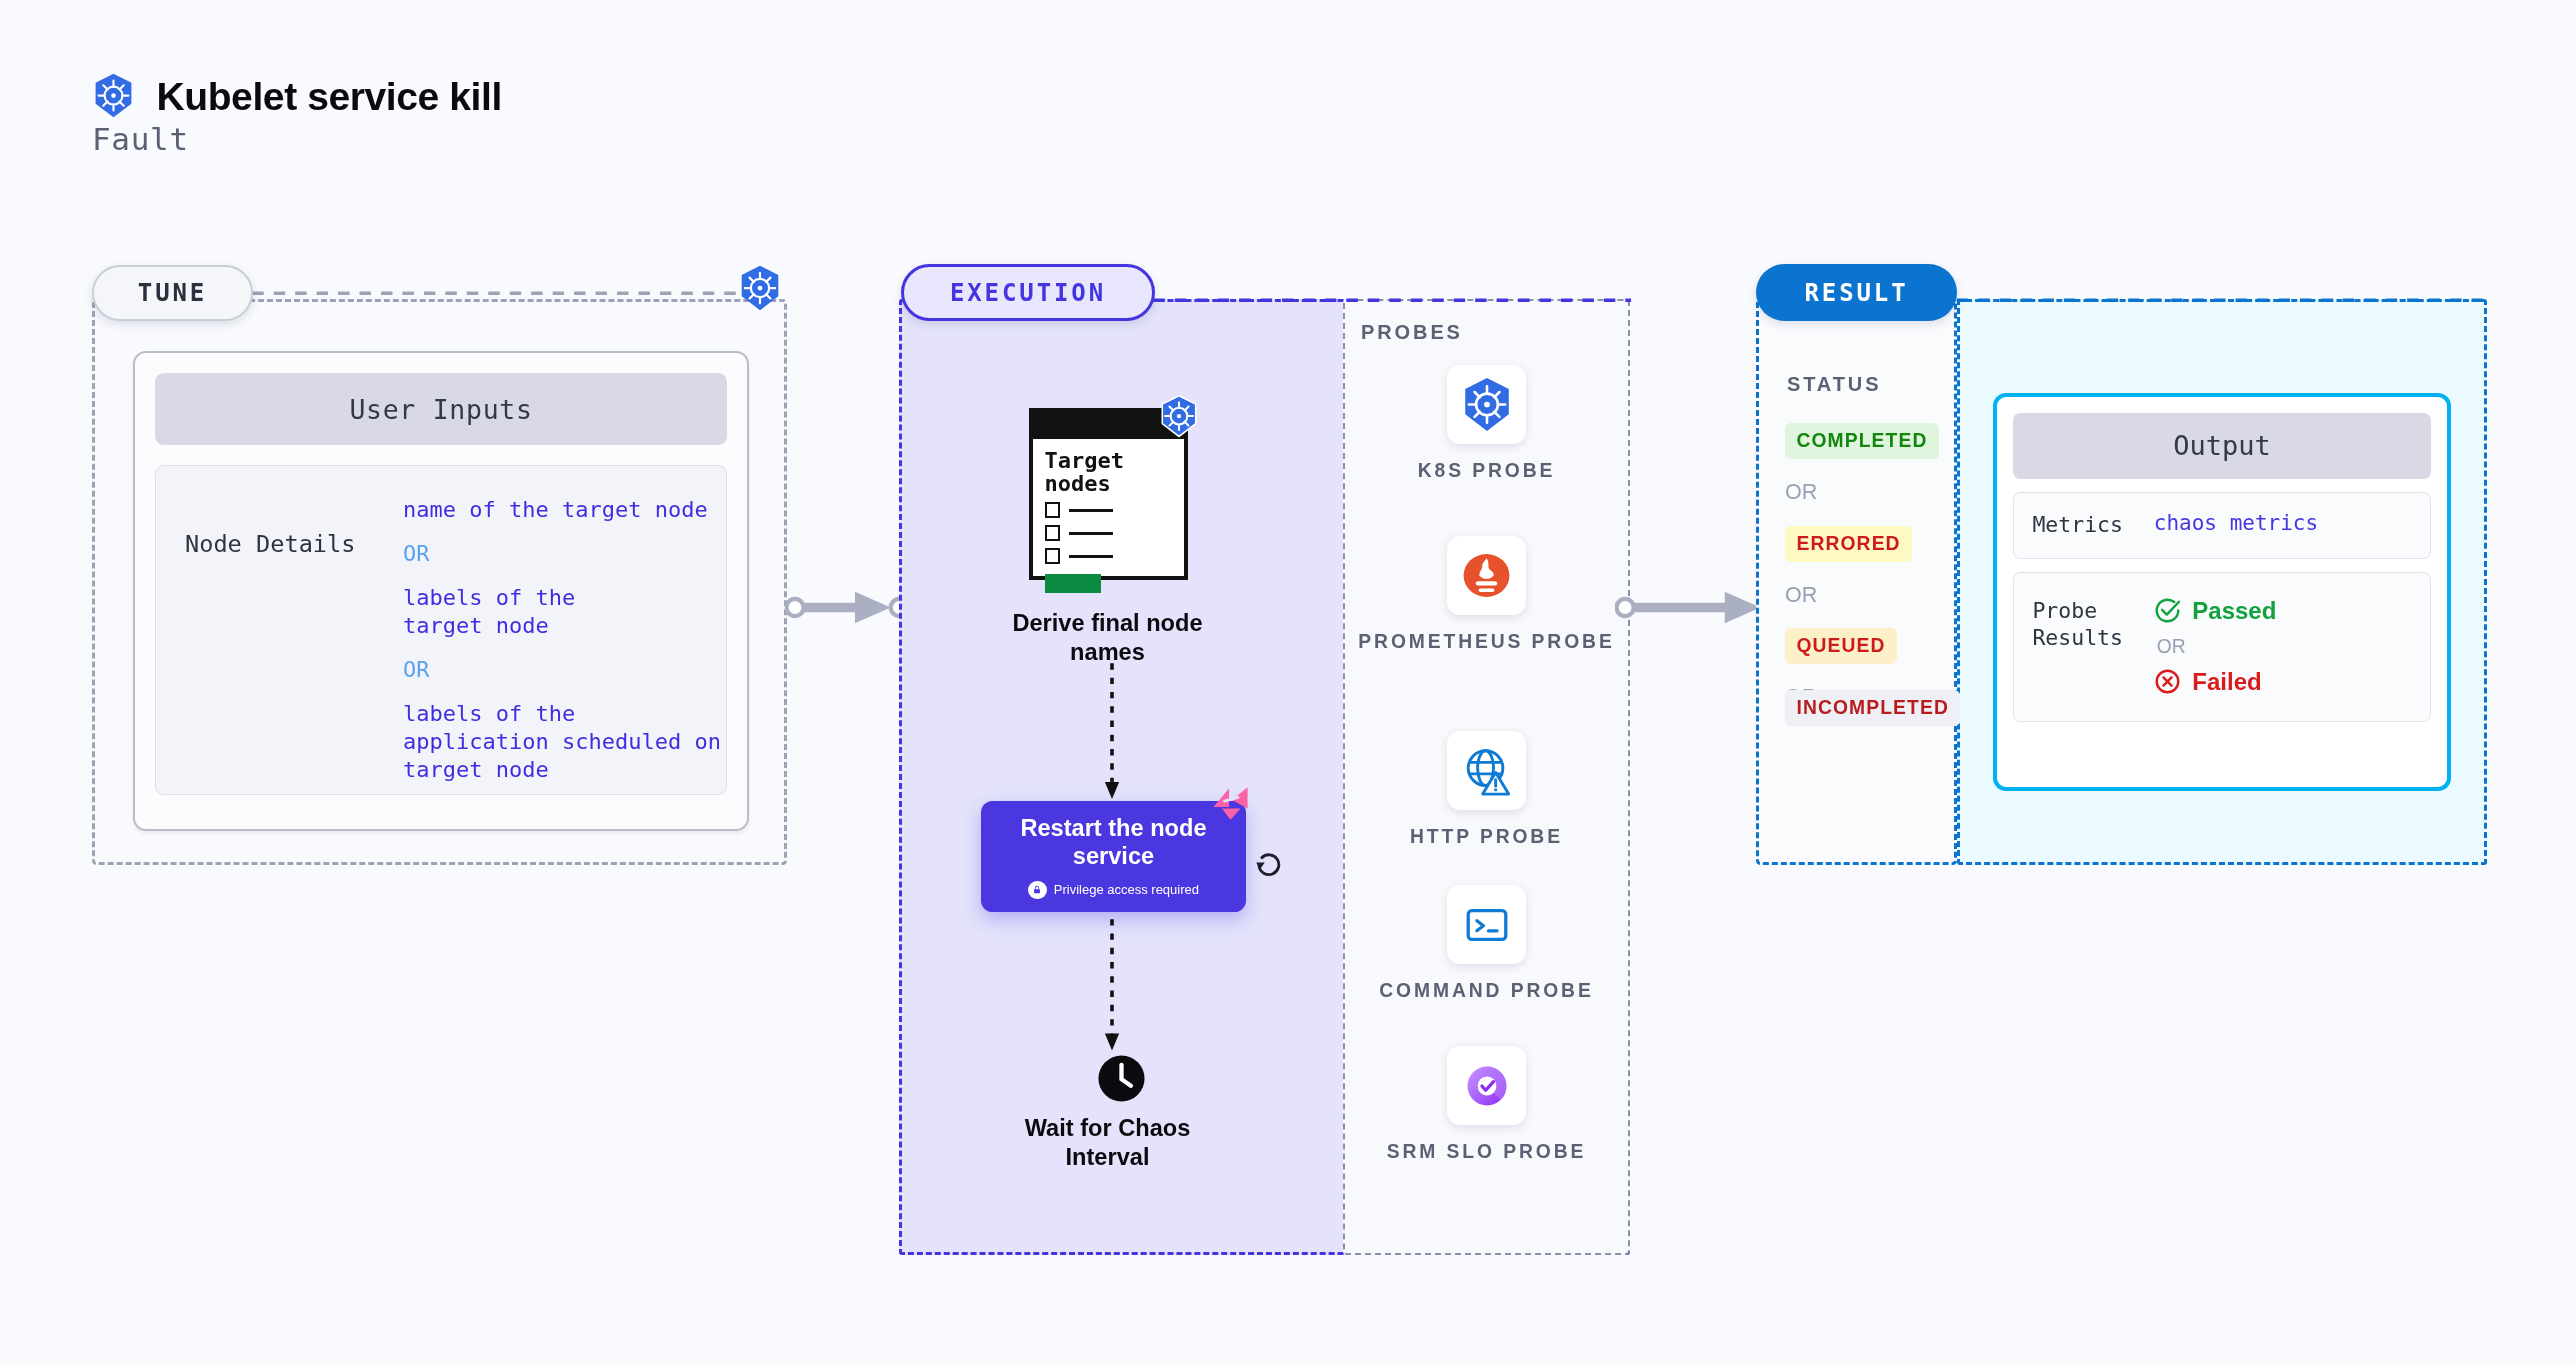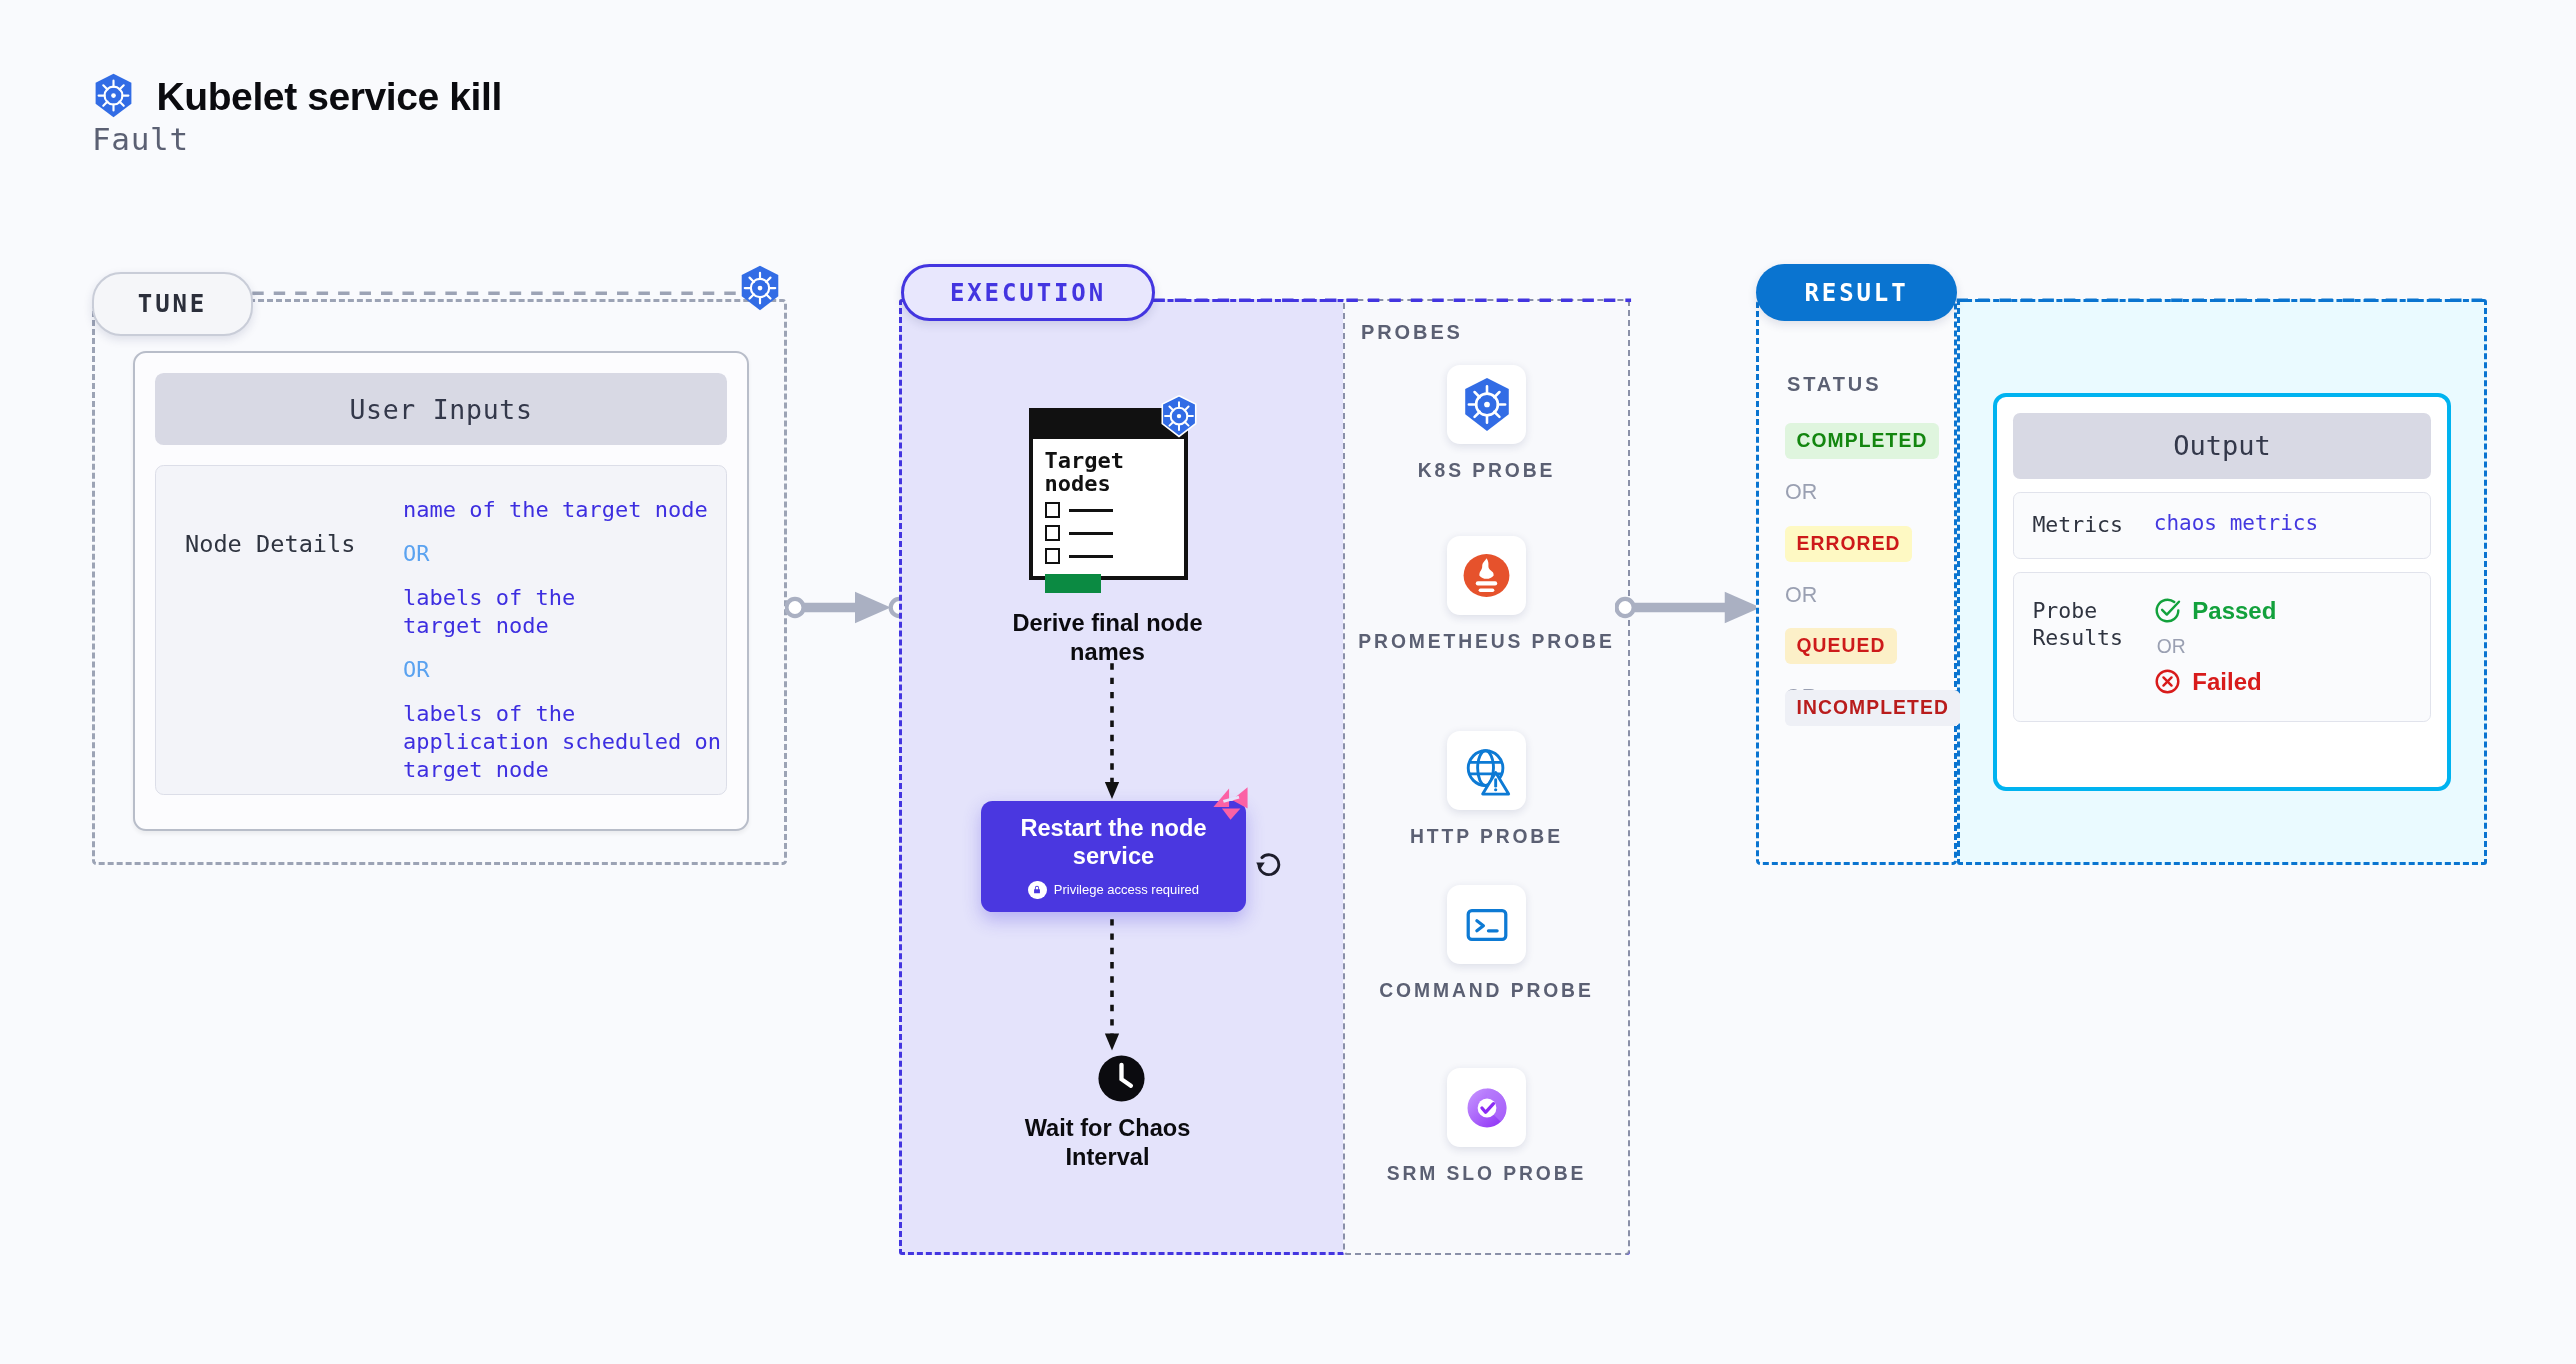--- a/index.html
+++ b/index.html
@@ -36,21 +36,21 @@
     font-weight:bold; letter-spacing:2.9px; font-size:24px;
     box-shadow:0 3.6px 10px rgba(30,40,90,.13);
   }
 
   
   #tune-box {
     left:92px; top:299px; width:695px; height:566px;
     border:3.6px dashed #9ca3b5; background:transparent;
   }
   #tune-pill {
-    left:92px; top:272px; width:161px; height:64px;
+    left:92px; top:265px; width:161px; height:56px;
     background:#f5f6f9; border:2.1px solid #c9cdd8; color:#2b2f3b;
   }
   #tune-k8s { position:absolute; left:738px; top:265px; z-index:6; }
   #tune-card {
     position:absolute; left:133px; top:351px; width:616px; height:480px;
     background:#fcfcfe; border:2.1px solid #b8bdc9; border-radius:13px;
     box-shadow:0 2.1px 4.3px rgba(0,0,0,.06);
   }
   #user-inputs-header {
     margin:20px 20px 0 20px; height:72px; background:#d8d9e4;
@@ -390,21 +390,21 @@
 <div class="probe" style="left:1343px; top:885px;">
   <div class="probe-tile">
     <svg width="52" height="52" viewBox="0 0 72 72" fill="none" stroke="#0d7ad4" stroke-width="4.5" stroke-linecap="round" stroke-linejoin="round">
       <rect x="10" y="16" width="52" height="40" rx="5"></rect>
       <path d="M22 30l9 7-9 7M38 44h12"></path>
     </svg>
   </div>
   <div class="probe-label">COMMAND PROBE</div>
 </div>
 
-<div class="probe" style="left:1343px; top:1068px;">
+<div class="probe" style="left:1343px; top:1046px;">
   <div class="probe-tile">
     <svg width="52" height="52" viewBox="0 0 72 72">
       <defs>
         <linearGradient id="srmg" x1="0" y1="0" x2="1" y2="1">
           <stop offset="0" stop-color="#c99bff"></stop>
             <stop offset="1" stop-color="#8b2bf5"></stop>
         </linearGradient>
       </defs>
       <circle cx="36" cy="36" r="27" fill="url(#srmg)"></circle>
       <path d="M36 9v27l19 19A27 27 0 0 0 36 9z" fill="#b57cfb" opacity=".6"></path>

